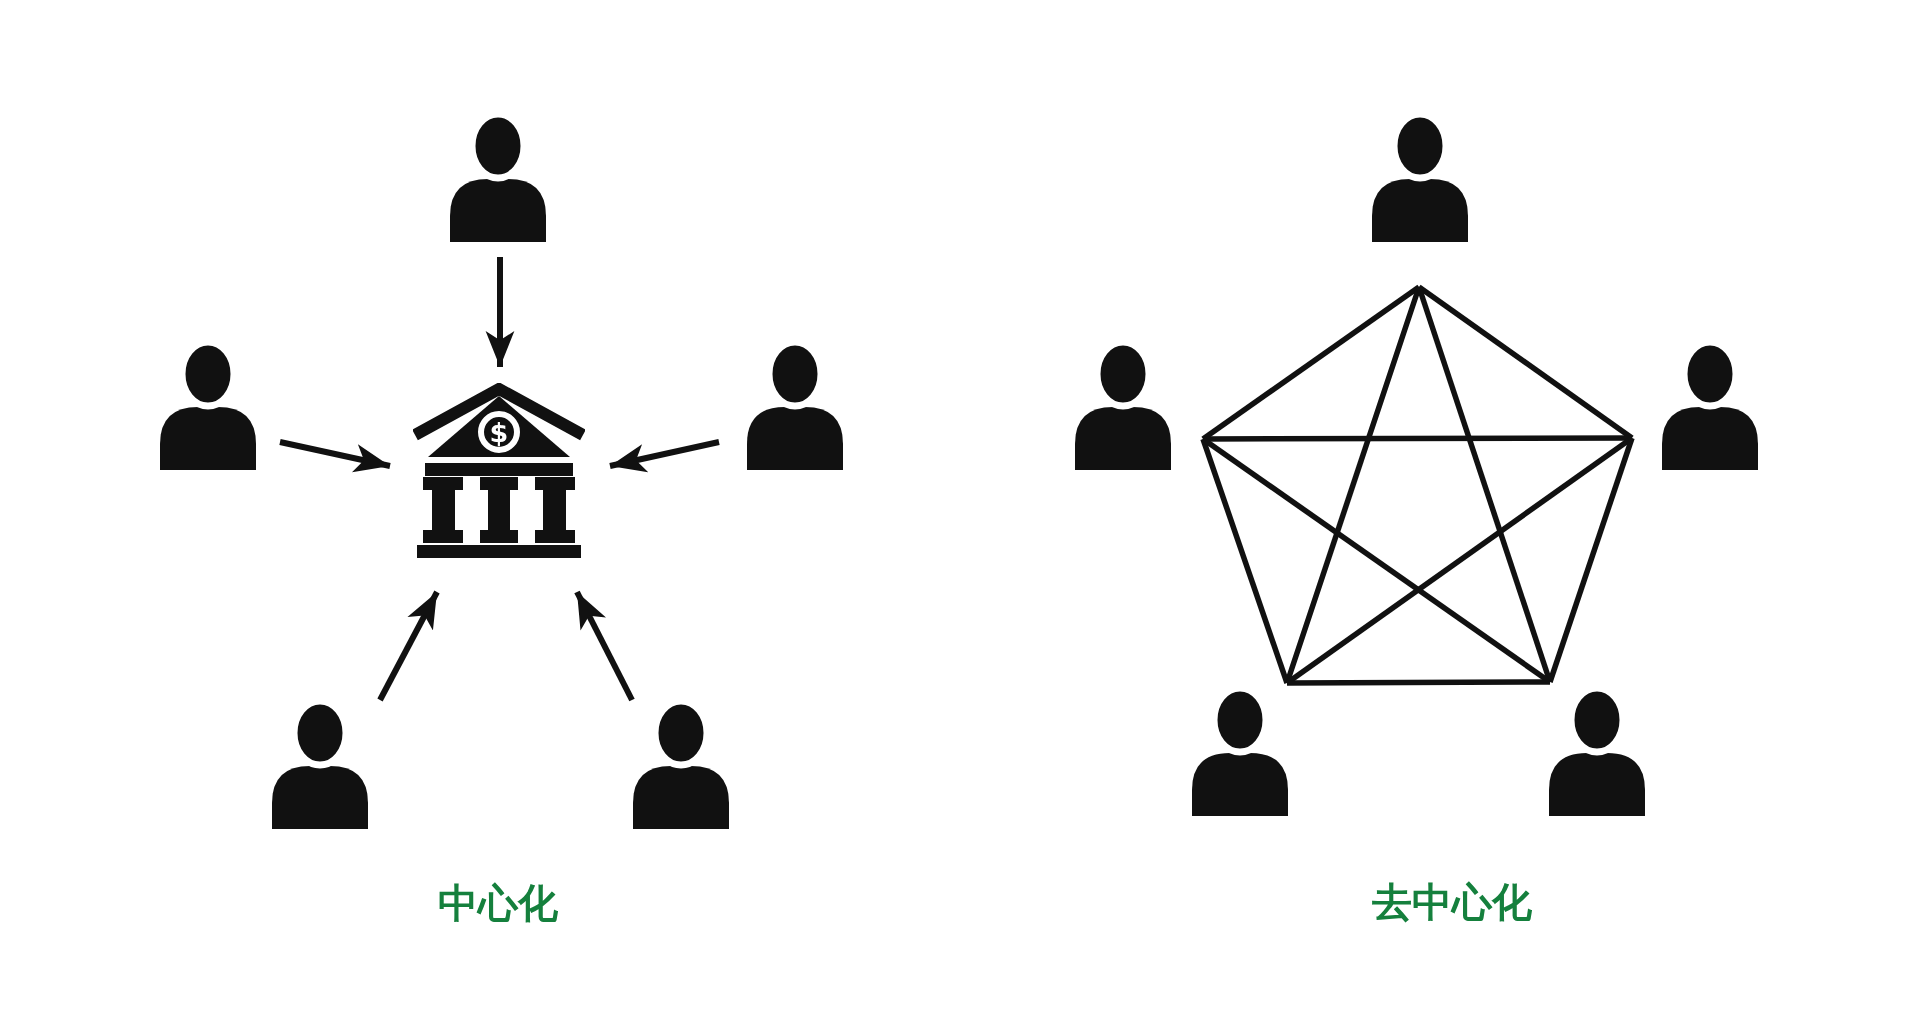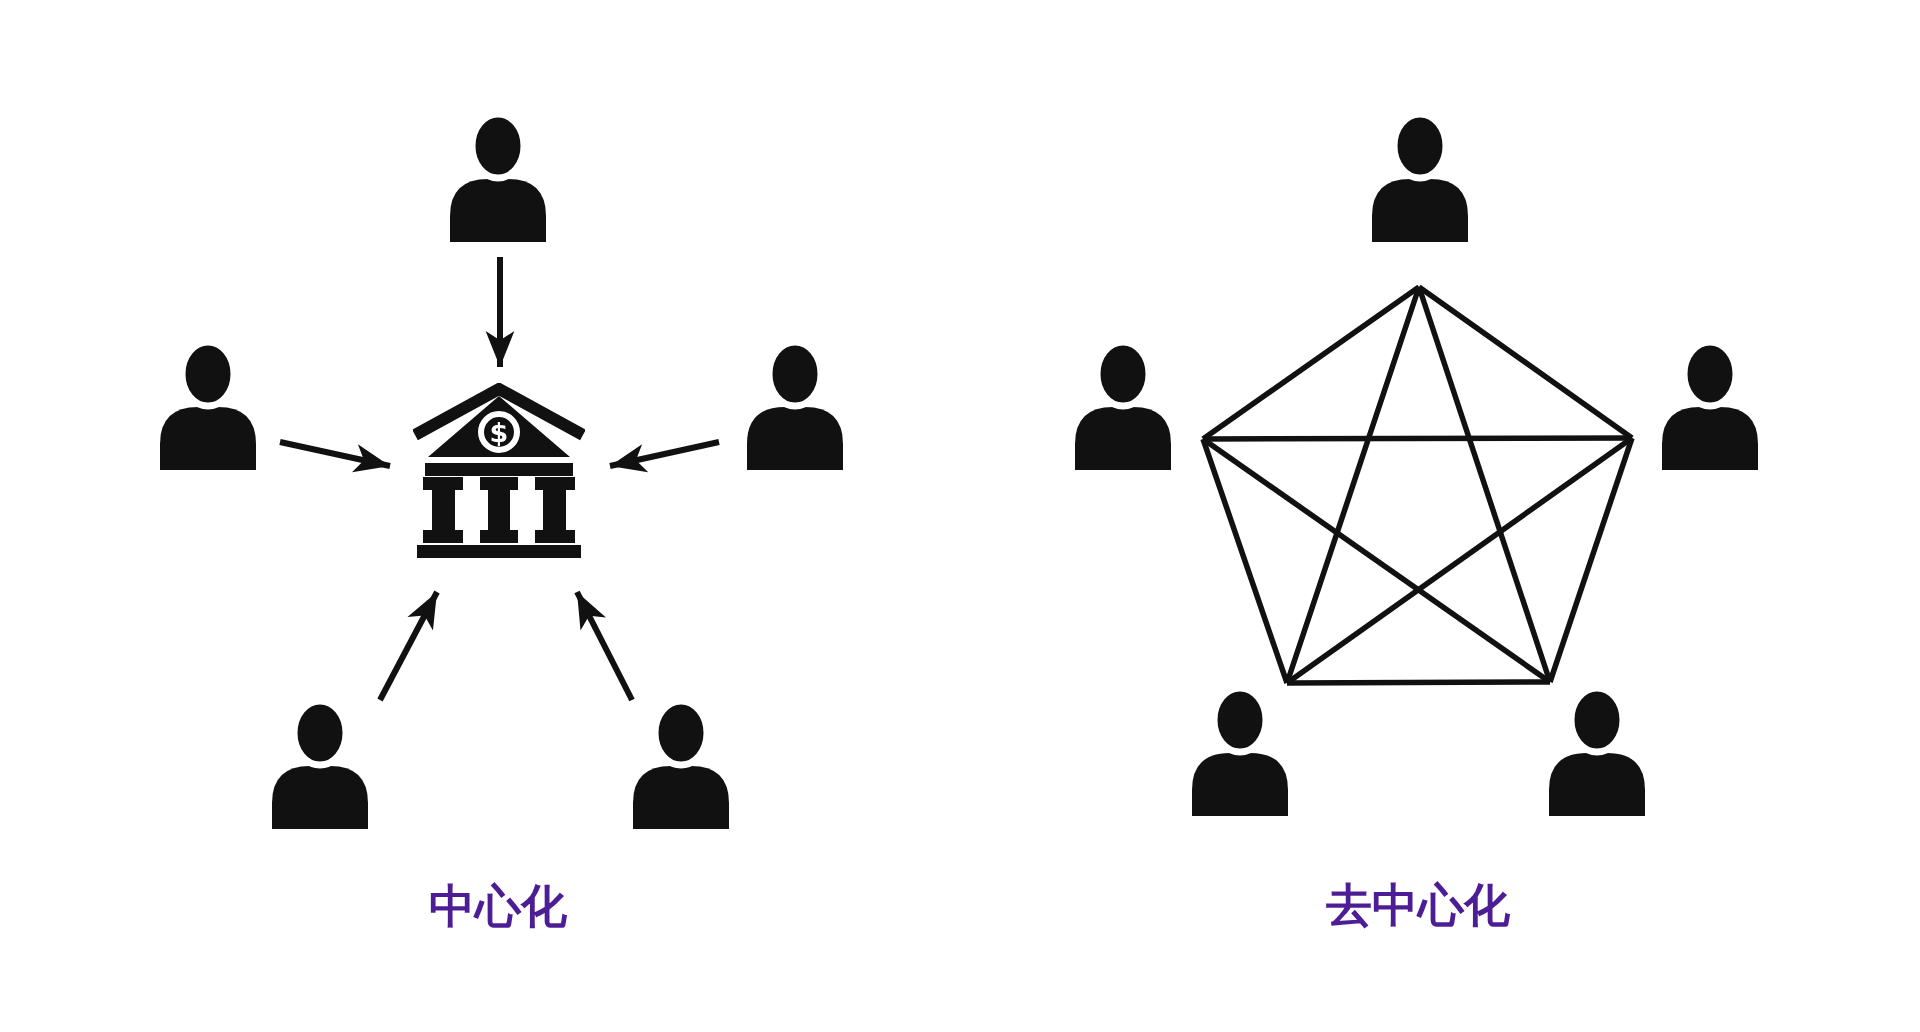--- a/index.html
+++ b/index.html
@@ -51,22 +51,22 @@
   .bank .dollar {
     fill: #ffffff;
     font-family: "DejaVu Sans", "Liberation Sans", sans-serif;
     font-weight: bold;
     font-size: 27px;
     text-anchor: middle;
   }
   .caption {
     position: absolute;
     transform: translateX(-50%);
-    color: #4c1d95;
-    font-size: 46px;
+    color: #15803d;
+    font-size: 40px;
     font-weight: bold;
     line-height: 1;
     white-space: nowrap;
   }
 </style>
 </head>
 <body>
 
 <div class="stage">
 
@@ -156,16 +156,16 @@
       <line class="line mesh-edge" x1="1419" y1="287" x2="1287" y2="683"></line>
       <line class="line mesh-edge" x1="1419" y1="287" x2="1550" y2="682"></line>
       <line class="line mesh-edge" x1="1203" y1="439" x2="1632" y2="438"></line>
       <line class="line mesh-edge" x1="1203" y1="439" x2="1287" y2="683"></line>
       <line class="line mesh-edge" x1="1203" y1="439" x2="1550" y2="682"></line>
       <line class="line mesh-edge" x1="1632" y1="438" x2="1287" y2="683"></line>
       <line class="line mesh-edge" x1="1632" y1="438" x2="1550" y2="682"></line>
       <line class="line mesh-edge" x1="1287" y1="683" x2="1550" y2="682"></line>
     </svg>
 
-    <div class="caption" style="left:1418px; top:882px">去中心化</div>
+    <div class="caption" style="left:1452px; top:882px">去中心化</div>
   </div>
 
 </div>
 
 </body></html>

